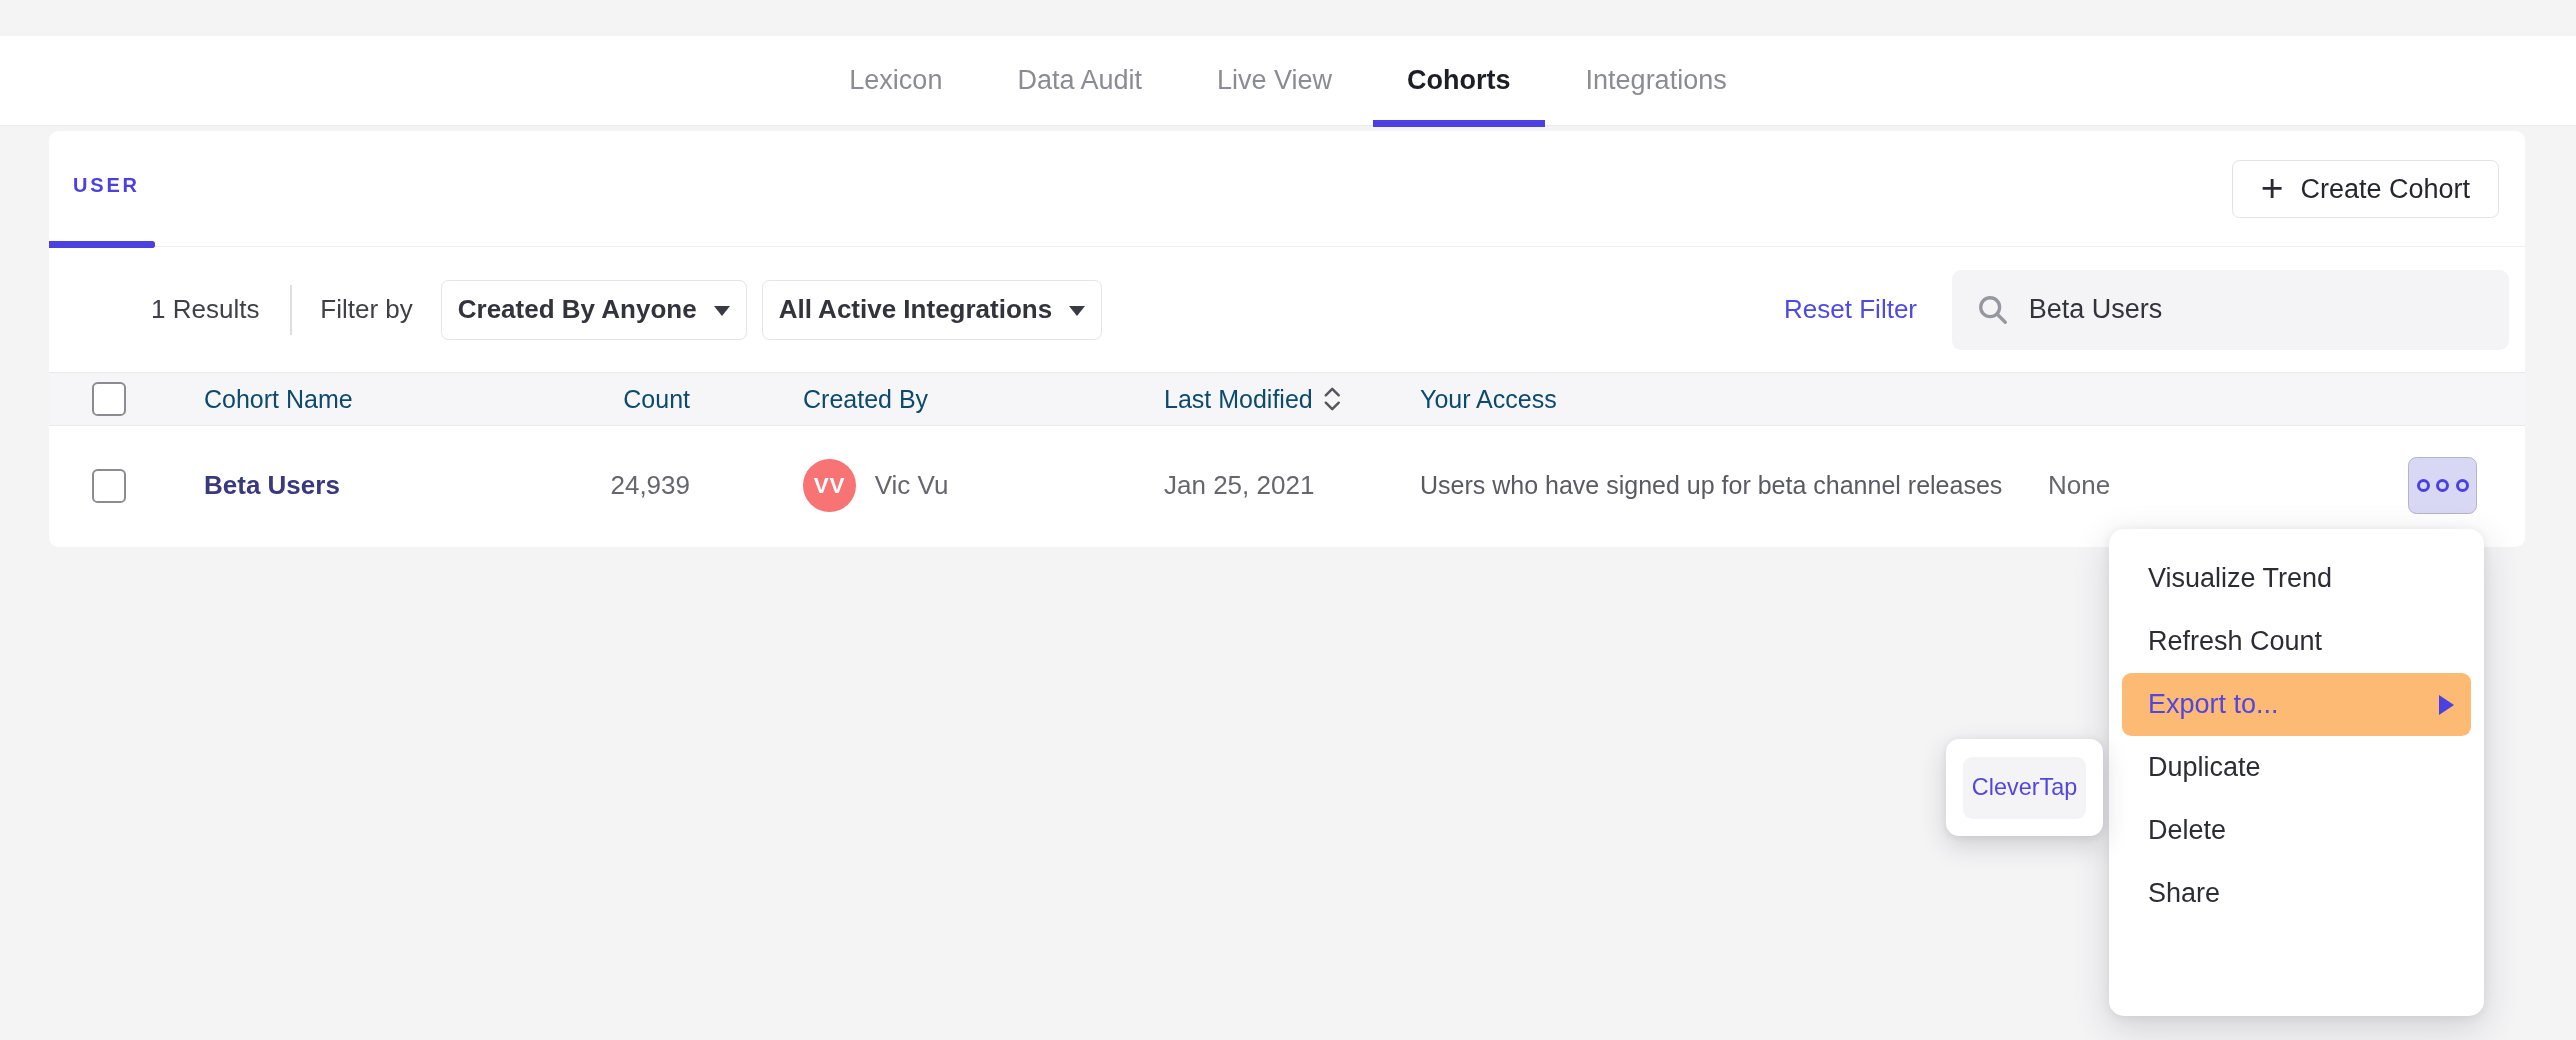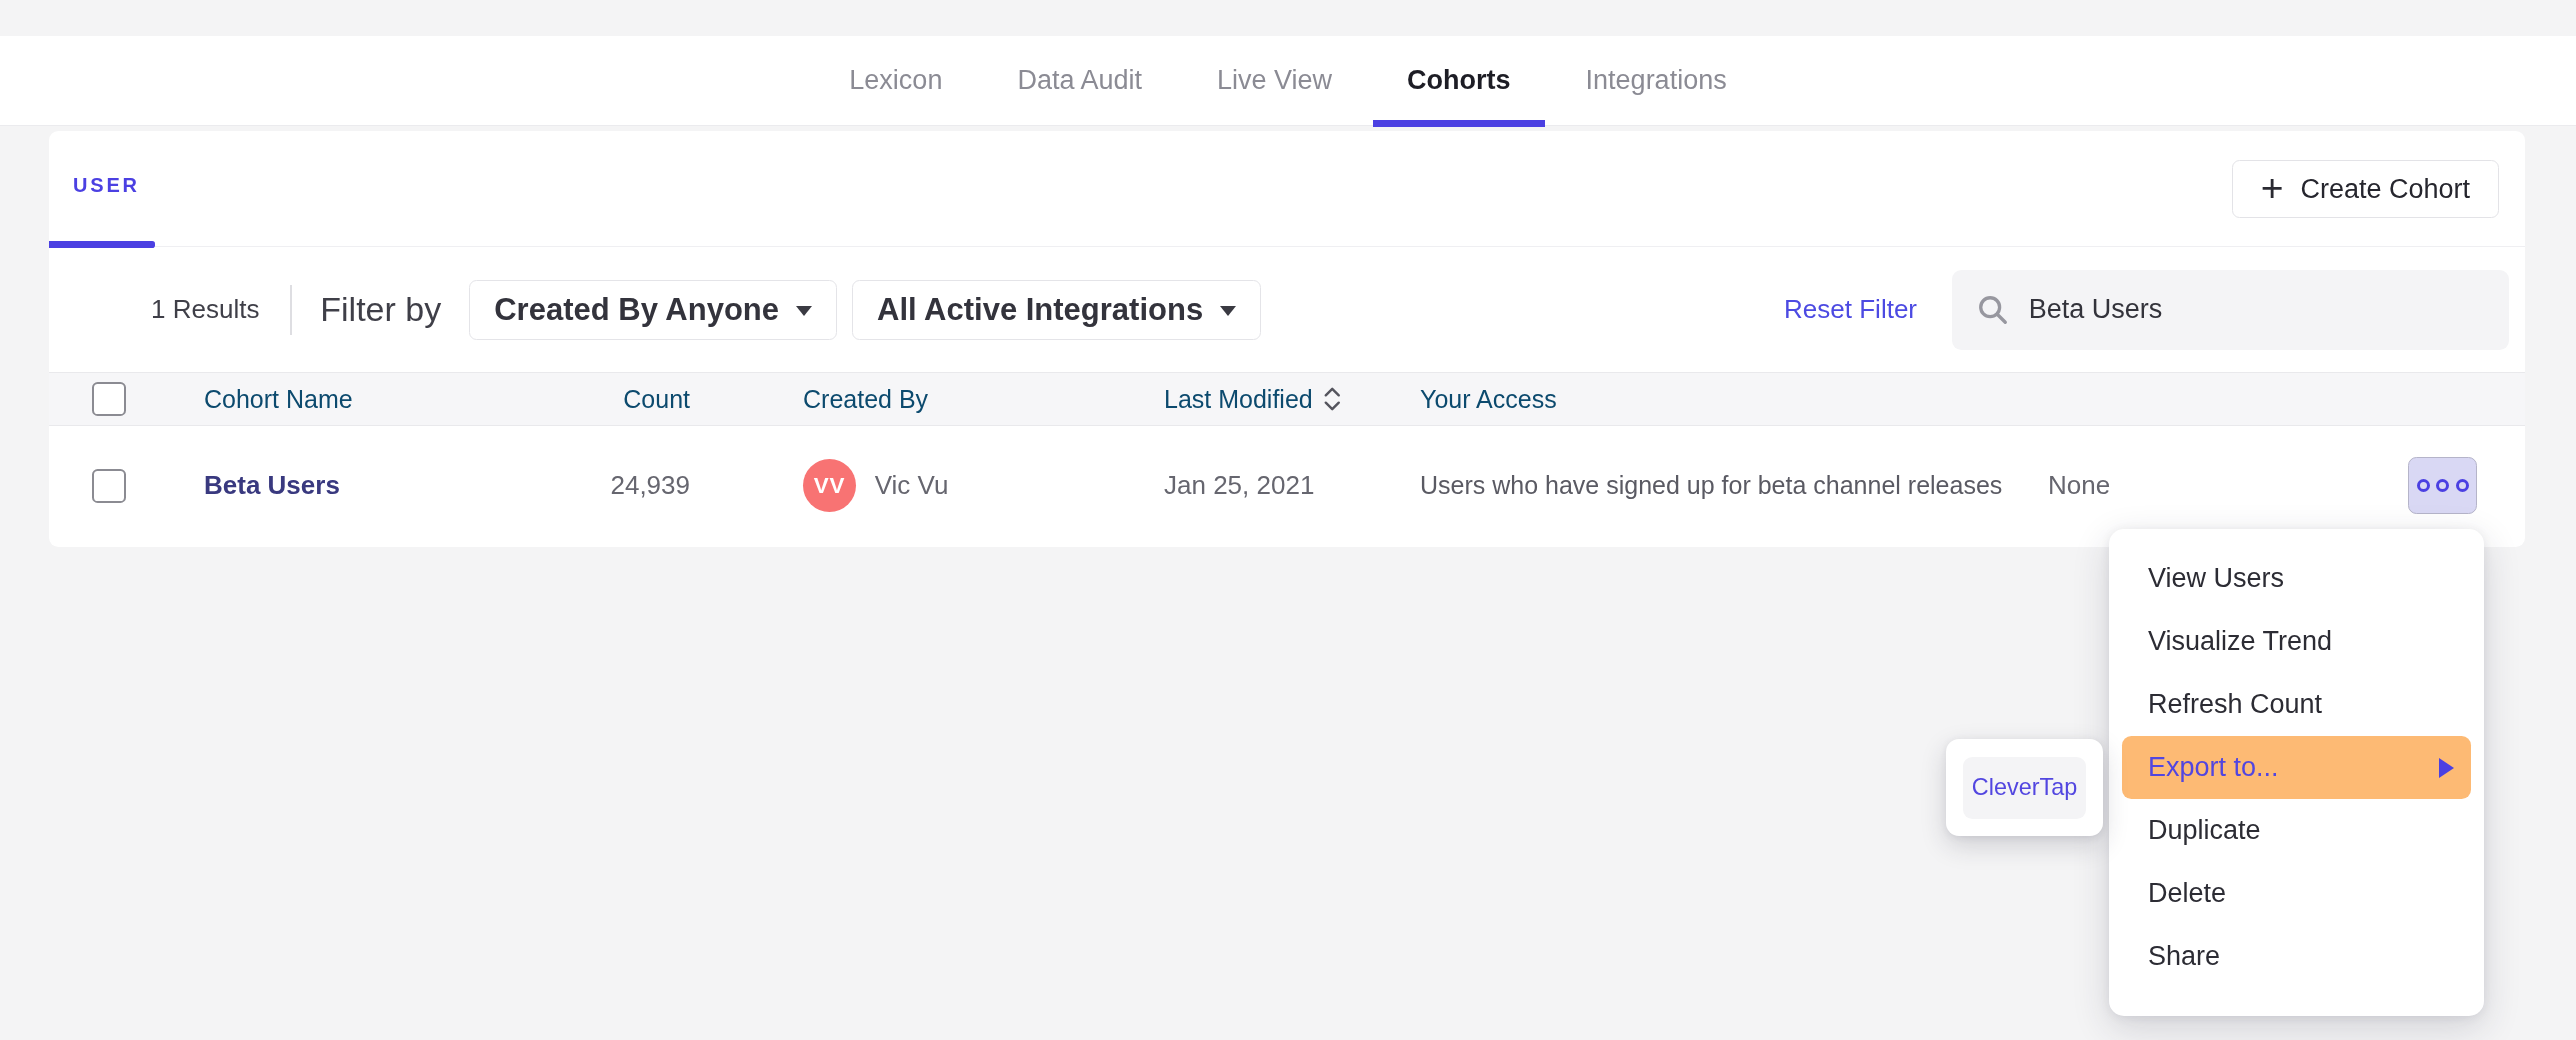--- a/index.html
+++ b/index.html
@@ -55,25 +55,25 @@
   }
   .plus-icon { font-size: 39px; font-weight: 300; color: #2A2A32; line-height: 1; margin-top: -3.7px; }
 
   
   .filter-row {
     position: relative; height: 125px;
     display: flex; align-items: center; padding-left: 102px;
   }
   .results-count { font-size: 26px; font-weight: 500; color: #3F3F48; }
   .vdivider { width: 1.9px; height: 50px; background: #DEDEE2; margin: 0 28px 0 31px; }
-  .filter-by-label { font-size: 34px; font-weight: 500; color: #3F3F48; margin-right: 28px; }
+  .filter-by-label { font-size: 26px; font-weight: 500; color: #3F3F48; margin-right: 28px; }
   .dropdown {
     height: 60px; background: #FFFFFF; border: 1.9px solid #E4E4E8; border-radius: 7.5px;
-    display: flex; align-items: center; gap: 17px; padding: 0 24px;
-    font-size: 31px; font-weight: 600; color: #33333C; cursor: pointer; margin-right: 15px;
+    display: flex; align-items: center; gap: 17px; padding: 0 16px;
+    font-size: 26px; font-weight: 600; color: #33333C; cursor: pointer; margin-right: 15px;
     white-space: nowrap;
   }
   .caret-down {
     width: 0; height: 0;
     border-left: 8.4px solid transparent; border-right: 8.4px solid transparent;
     border-top: 10.3px solid #3A3A42; margin-top: 2.8px;
   }
   .filter-right { margin-left: auto; display: flex; align-items: center; gap: 35px; margin-right: 16px; }
   .reset-filter { font-size: 26px; color: #4C4AE2; cursor: pointer; white-space: nowrap; }
   .searchbox {
@@ -244,21 +244,20 @@
       <button class="more-btn">
         <span class="ring"></span>
         <span class="ring"></span>
         <span class="ring"></span>
       </button>
     </div>
   </div>
 </div>
 
 <div class="context-menu">
-  <div class="menu-item">View Users</div>
   <div class="menu-item">Visualize Trend</div>
   <div class="menu-item">Refresh Count</div>
   <div class="menu-item highlighted">
     <span>Export to...</span>
     <span class="submenu-arrow"></span>
   </div>
   <div class="menu-item">Duplicate</div>
   <div class="menu-item">Delete</div>
   <div class="menu-item">Share</div>
 </div>

